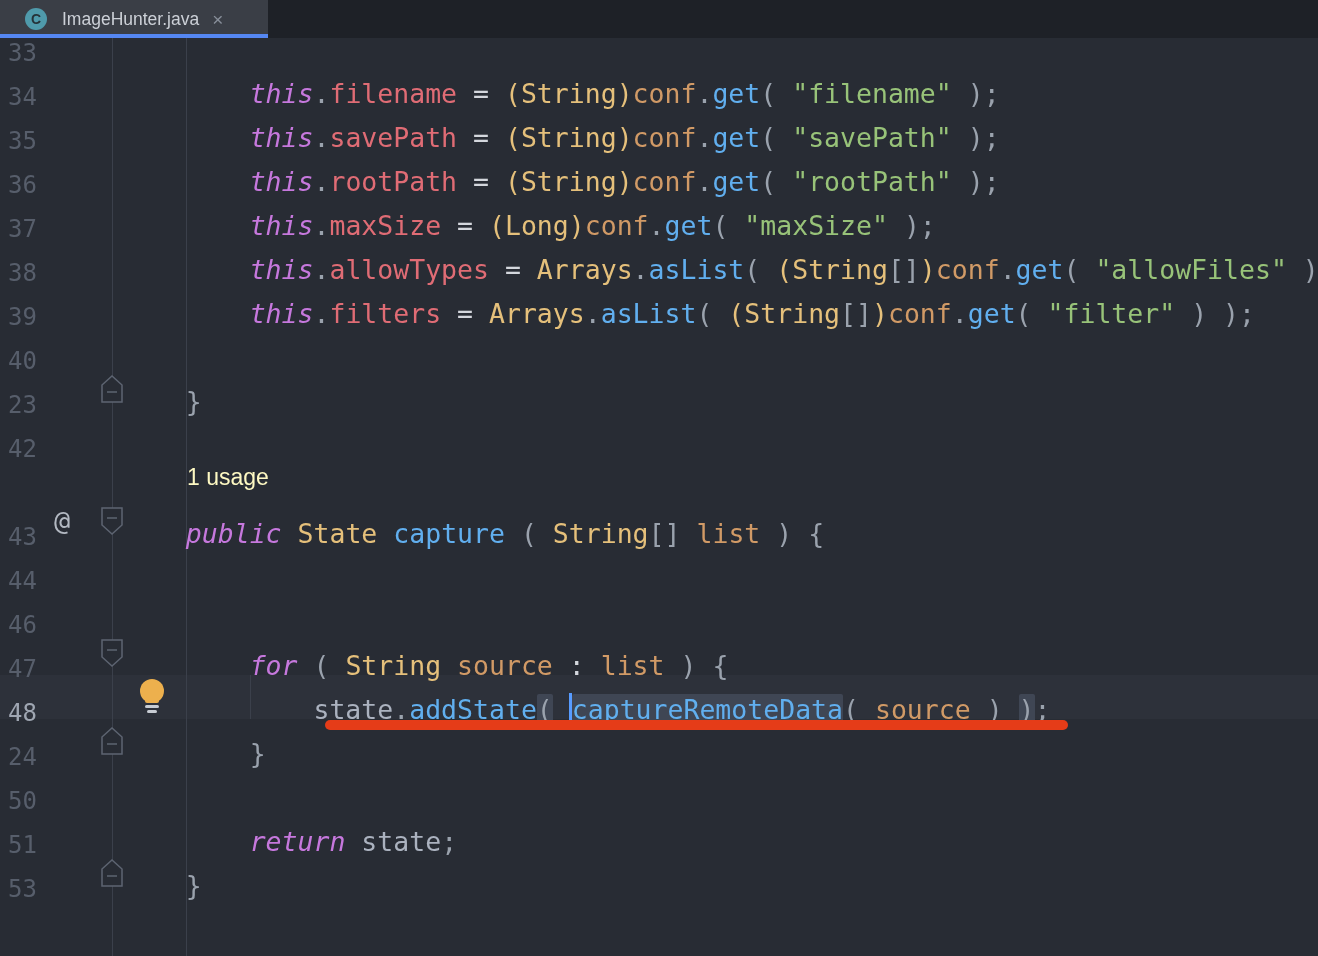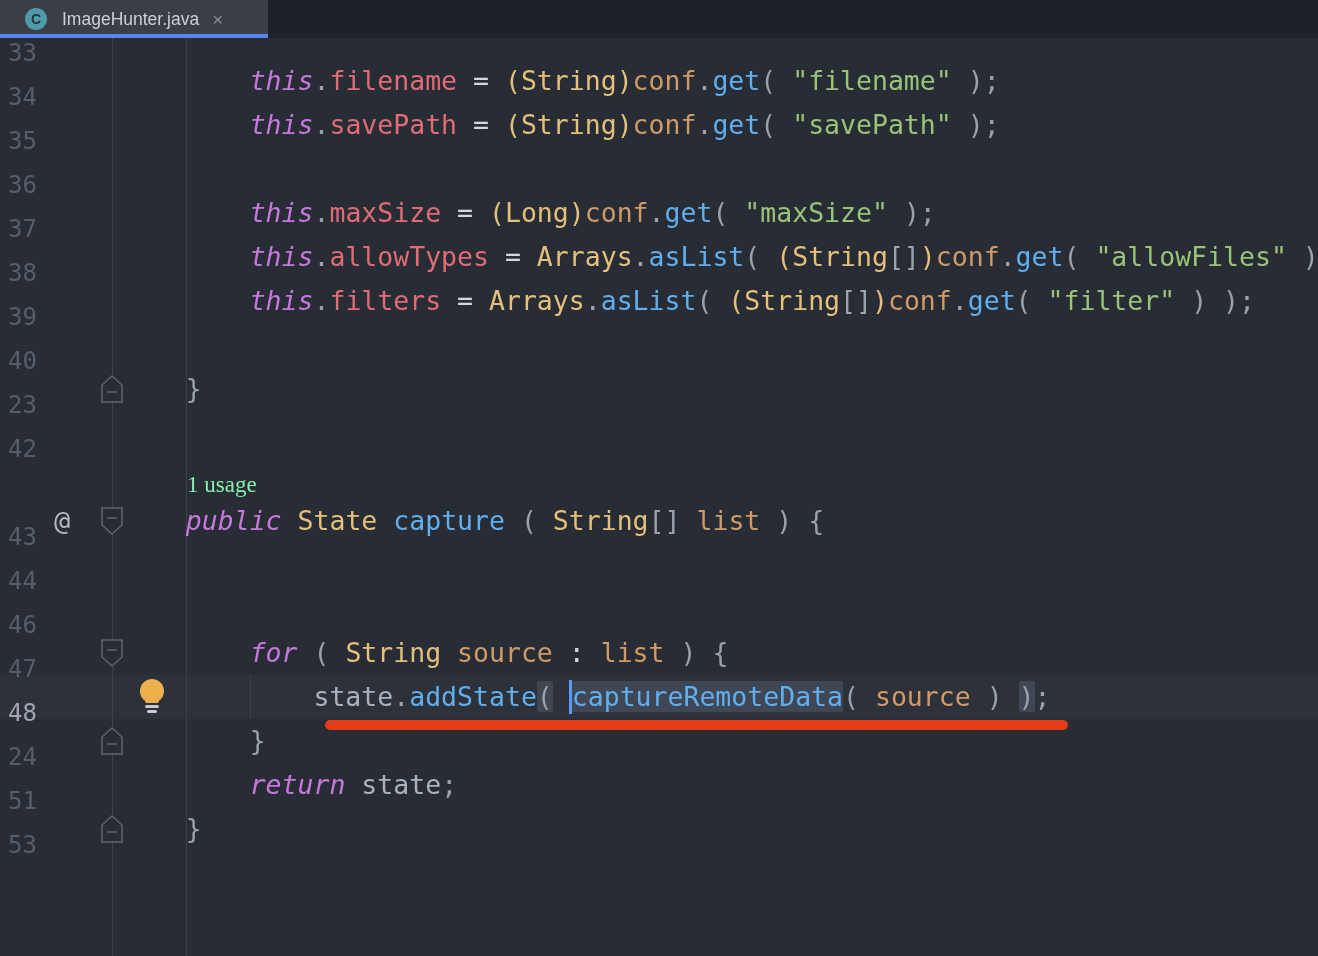--- a/index.html
+++ b/index.html
@@ -29,23 +29,23 @@
   
   .editor{position:absolute;left:0;top:38px;width:1318px;height:918px;overflow:hidden}
   .vline{position:absolute;top:0;bottom:0;width:1px;background:var(--guide);z-index:5}
   .vline.fold-line{left:112px}
   .vline.indent-guide{left:186px}
   .rows{position:relative;margin-top:-23px}
   .row{position:relative;height:44px;width:1318px}
   .row.current{background:var(--current-line)}
   .ln{position:absolute;left:8px;top:16px;line-height:44px;font-size:24px;color:var(--ln);z-index:6}
   .row.current .ln{color:var(--ln-current)}
-  .code{position:absolute;left:122px;top:0;line-height:44px;font-size:26.5px;white-space:pre;z-index:7;color:var(--var)}
-  .inlay-text{position:absolute;left:187px;top:8px;line-height:44px;
-    font-family:Liberation Serif, serif;font-size:23px;color:#86efac;z-index:6}
+  .code{position:absolute;left:122px;top:13px;line-height:44px;font-size:26.5px;white-space:pre;z-index:7;color:var(--var)}
+  .inlay-text{position:absolute;left:187px;top:0;line-height:44px;
+    font-family:Liberation Sans, sans-serif;font-size:23px;color:#fef9c3;z-index:6}
   .fold{position:absolute;left:101px;top:8px;z-index:8}
   .at-gutter{position:absolute;left:54px;top:0;line-height:44px;font-size:27px;color:#b3b9c2;z-index:6}
   .bulb{position:absolute;left:138px;top:3px;z-index:8}
   .guide-short{position:absolute;left:250px;top:0;height:44px;width:1px;background:var(--guide);z-index:5}
   .redbar{position:absolute;left:325px;top:45px;width:743px;height:10px;background:var(--redbar);
     border-radius:5px;z-index:9}
 
   
   .kw{color:var(--kw);font-style:italic}
   .type{color:var(--type)}
@@ -75,20 +75,21 @@
         <div class="row">
           <span class="ln">34</span>
           <pre class="code"><span class="punc">        </span><span class="kw">this</span><span class="punc">.</span><span class="field">filename</span><span class="eq"> = </span><span class="type">(String)</span><span class="param">conf</span><span class="punc">.</span><span class="meth">get</span><span class="punc">( </span><span class="str">"filename"</span><span class="punc"> );</span></pre>
         </div>
         <div class="row">
           <span class="ln">35</span>
           <pre class="code"><span class="punc">        </span><span class="kw">this</span><span class="punc">.</span><span class="field">savePath</span><span class="eq"> = </span><span class="type">(String)</span><span class="param">conf</span><span class="punc">.</span><span class="meth">get</span><span class="punc">( </span><span class="str">"savePath"</span><span class="punc"> );</span></pre>
         </div>
         <div class="row">
           <span class="ln">36</span>
+          <pre class="code"><span class="punc">        </span><span class="kw">this</span><span class="punc">.</span><span class="field">rootPath</span><span class="eq"> = </span><span class="type">(String)</span><span class="param">conf</span><span class="punc">.</span><span class="meth">get</span><span class="punc">( </span><span class="str">"rootPath"</span><span class="punc"> );</span></pre>
         </div>
         <div class="row">
           <span class="ln">37</span>
           <pre class="code"><span class="punc">        </span><span class="kw">this</span><span class="punc">.</span><span class="field">maxSize</span><span class="eq"> = </span><span class="type">(Long)</span><span class="param">conf</span><span class="punc">.</span><span class="meth">get</span><span class="punc">( </span><span class="str">"maxSize"</span><span class="punc"> );</span></pre>
         </div>
         <div class="row">
           <span class="ln">38</span>
           <pre class="code"><span class="punc">        </span><span class="kw">this</span><span class="punc">.</span><span class="field">allowTypes</span><span class="eq"> = </span><span class="type">Arrays</span><span class="punc">.</span><span class="meth">asList</span><span class="punc">( </span><span class="type">(String</span><span class="punc">[]</span><span class="type">)</span><span class="param">conf</span><span class="punc">.</span><span class="meth">get</span><span class="punc">( </span><span class="str">"allowFiles"</span><span class="punc"> ) );</span></pre>
         </div>
         <div class="row">
@@ -149,20 +150,23 @@
         </div>
         <div class="row">
           <span class="ln">24</span>
           <span class="fold"><svg width="22" height="28">
               <path d="M1 10 L11 1 L21 10 V27 H1 Z" fill="#282c34" stroke="#5d6471" stroke-width="1.5"></path>
               <line x1="6" x2="16" y1="17" y2="17" stroke="#5d6471" stroke-width="1.5"></line>
             </svg></span>
           <pre class="code"><span class="punc">        }</span></pre>
         </div>
         <div class="row">
+          <span class="ln">50</span>
+        </div>
+        <div class="row">
           <span class="ln">51</span>
           <pre class="code"><span class="punc">        </span><span class="kw">return</span><span class="eq"> </span><span class="var">state</span><span class="punc">;</span></pre>
         </div>
         <div class="row">
           <span class="ln">53</span>
           <span class="fold"><svg width="22" height="28">
               <path d="M1 10 L11 1 L21 10 V27 H1 Z" fill="#282c34" stroke="#5d6471" stroke-width="1.5"></path>
               <line x1="6" x2="16" y1="17" y2="17" stroke="#5d6471" stroke-width="1.5"></line>
             </svg></span>
           <pre class="code"><span class="punc">    }</span></pre>

